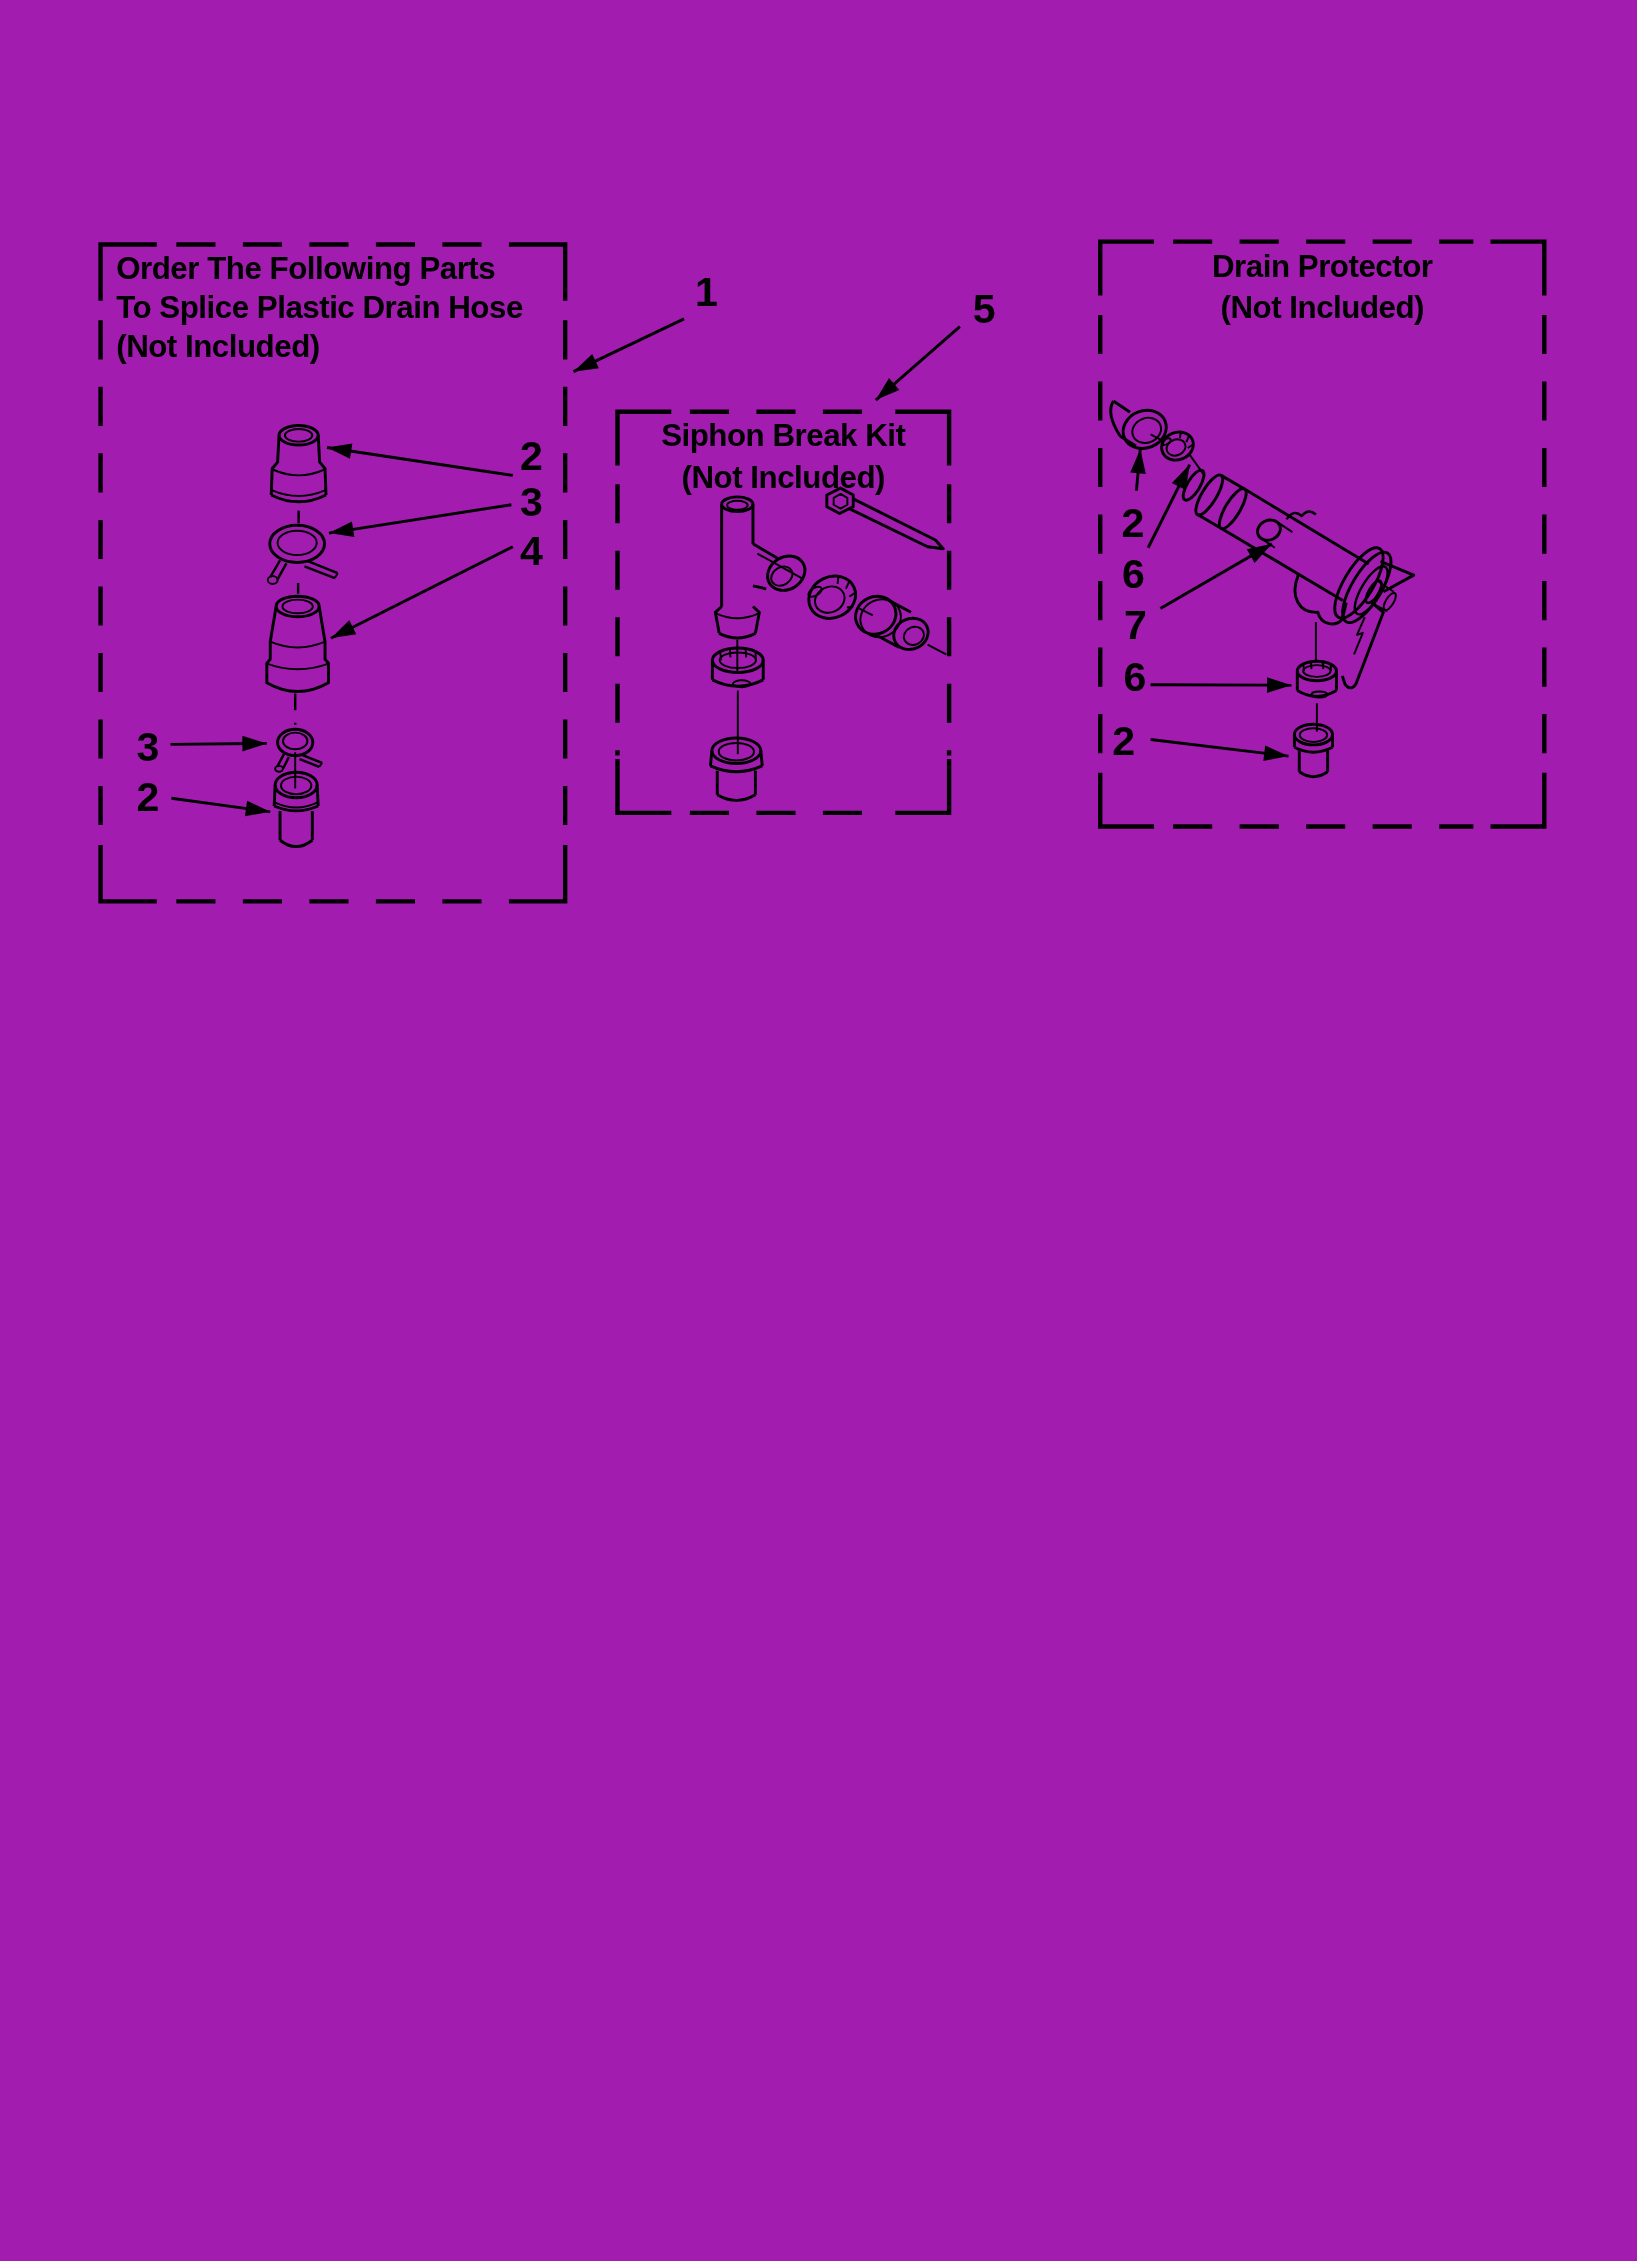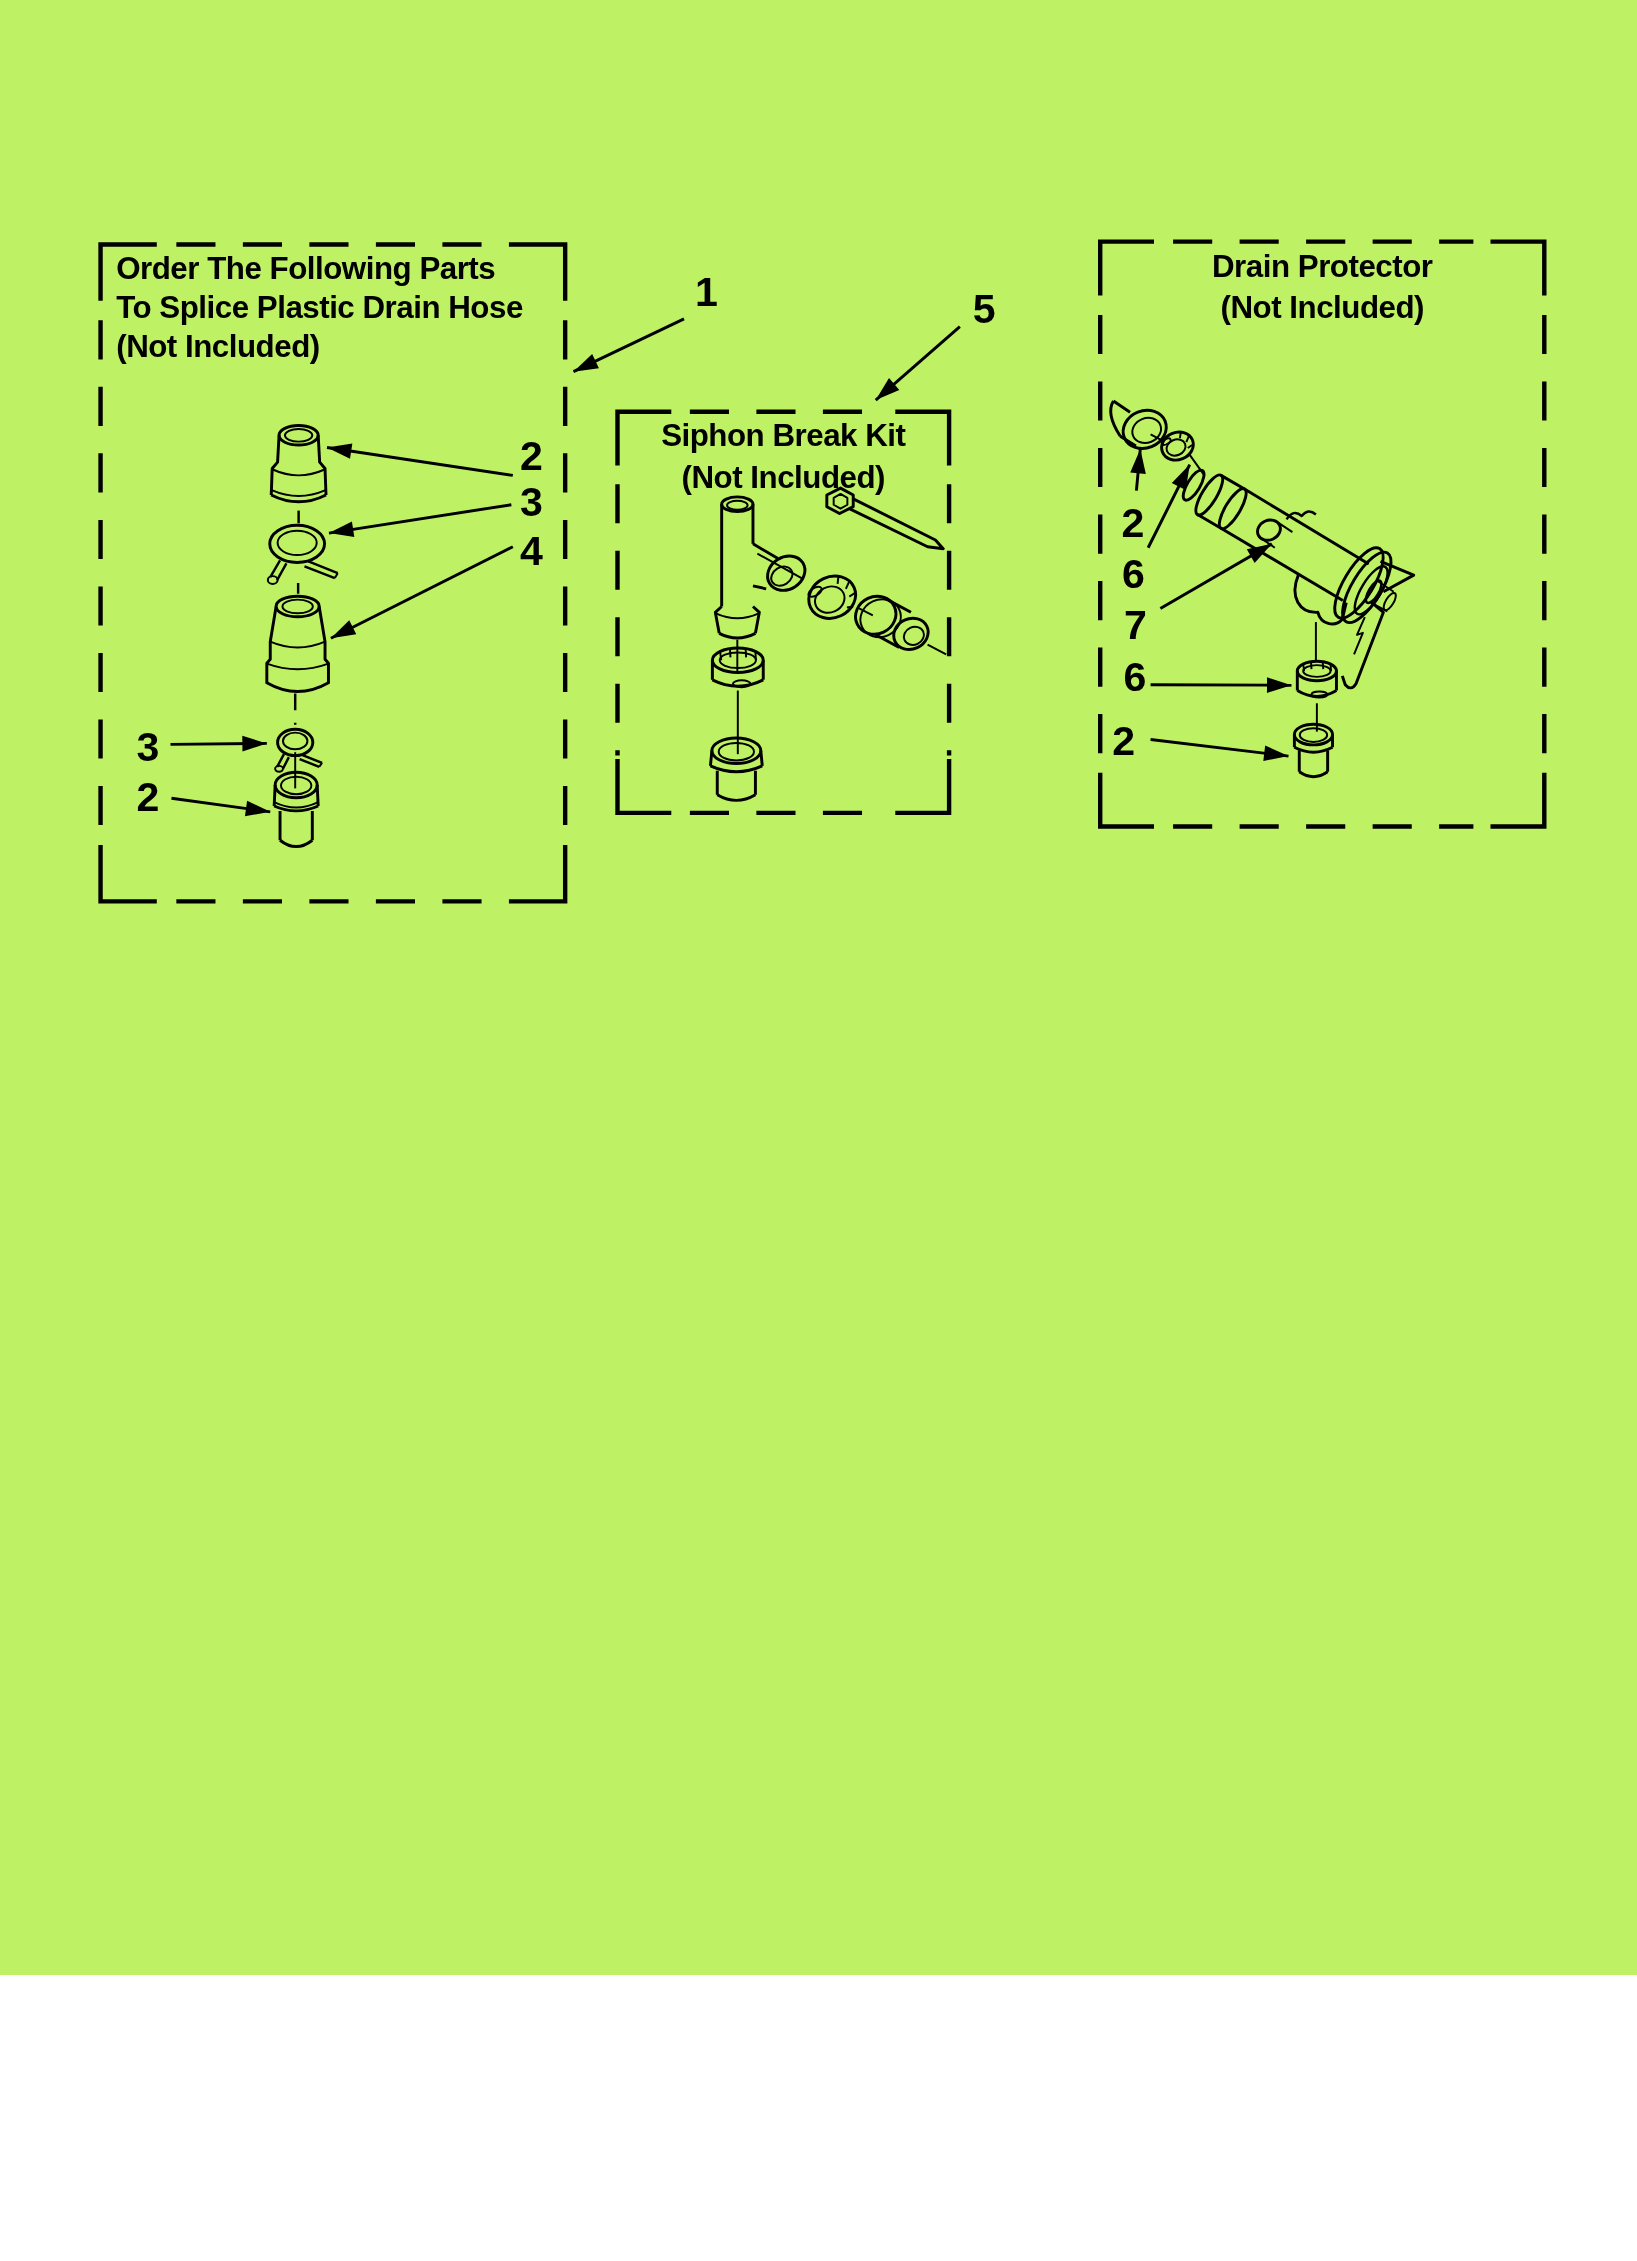--- a/index.html
+++ b/index.html
@@ -1,16 +1,16 @@
 <!DOCTYPE html>
 <html style="font-size:7.8px"><head>
 <meta charset="utf-8">
 <style>
   html,body{margin:0;padding:0;background:#ffffff;}
-  .page{position:relative;width:1638px;height:1975px;background:#bef264;overflow:hidden;}
+  .page{position:relative;width:1638px;height:2261px;background:#a21caf;overflow:hidden;}
   svg{position:absolute;left:0;top:0;}
   .ink{stroke:#000;fill:none;stroke-width:6;stroke-linejoin:round;}
   .s5{stroke-width:5;}
   .s4{stroke-width:4;}
   .box{stroke:#000;fill:none;stroke-width:9;}
   .dashln{stroke:#000;fill:none;stroke-width:5;stroke-dasharray:34 26;}
   .boxdash{stroke:#000;fill:none;stroke-width:9;stroke-dasharray:80 56;}
   .arrow{stroke:#000;fill:none;stroke-width:6;}
   .title{font:bold 64px "Liberation Sans", sans-serif;fill:#000;letter-spacing:-1px;}
   .num{font:bold 84px "Liberation Sans", sans-serif;fill:#000;}

